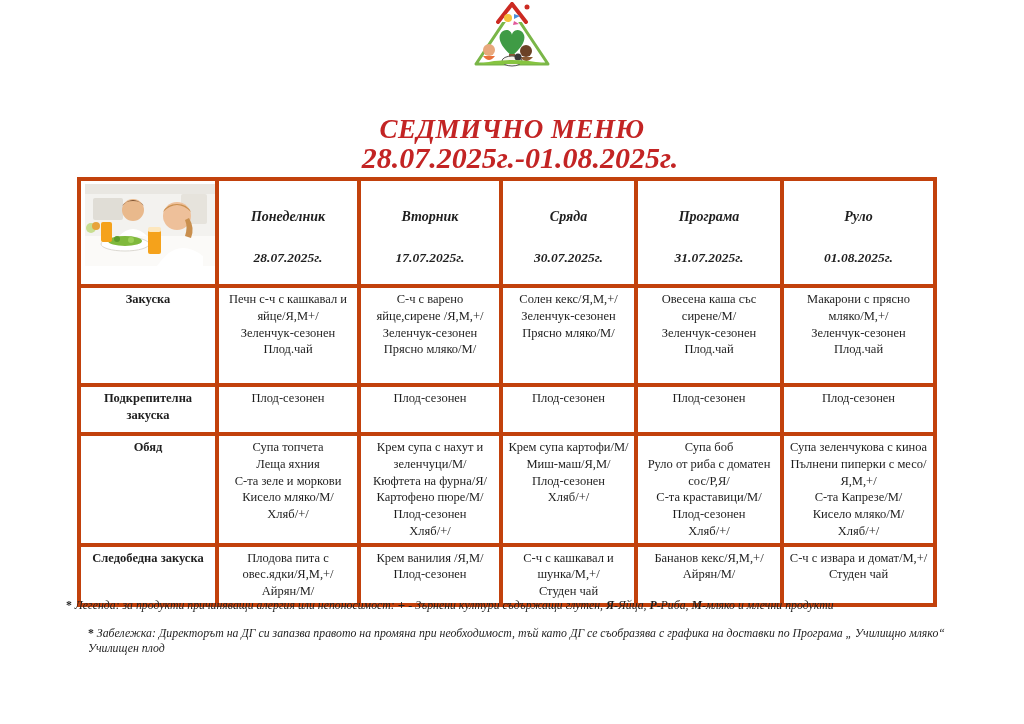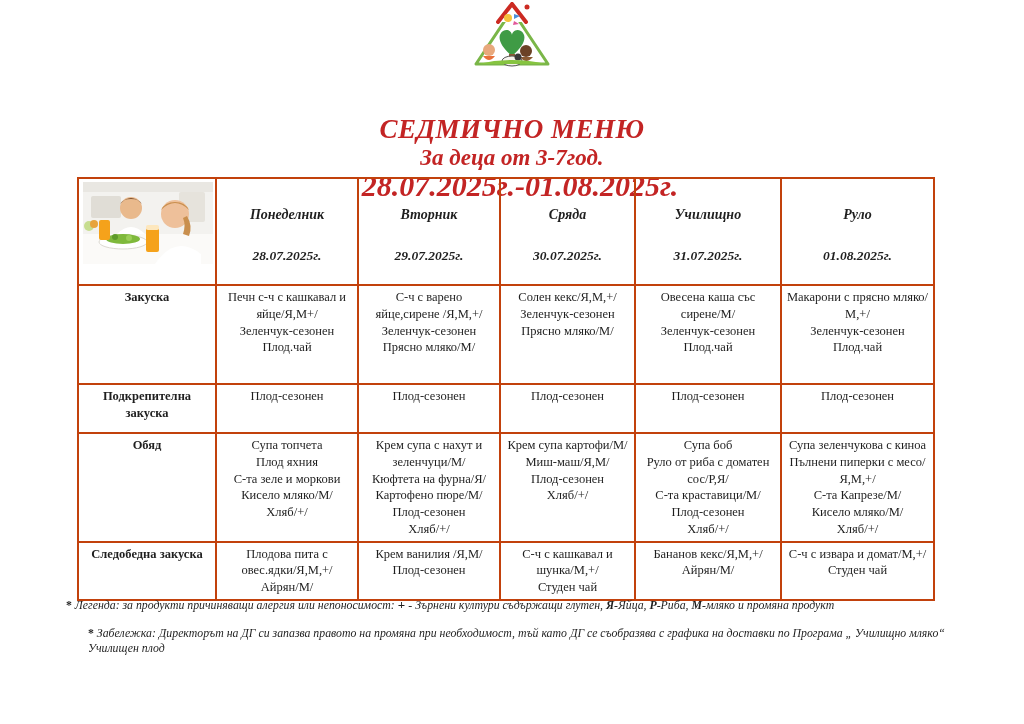--- a/index.html
+++ b/index.html
@@ -10,21 +10,21 @@
   .logo-wrap { position:absolute; top:2px; left:50%; transform:translateX(-50%); width:112px; height:66px; }
   .titles { position:absolute; top:70px; left:0; width:100%; text-align:center;
             color:#c32424; font-weight:bold; font-style:italic; }
   .title-main { font-size:27px; line-height:30px; letter-spacing:0.5px;margin-top:44px; }
   .title-sub  { font-size:23px; line-height:28px; }
   .title-date { font-size:30px; line-height:28px;padding-left:16px; }
 
   table.menu { position:absolute; top:177px; left:77px; width:856px;
                border-collapse:collapse; table-layout:fixed; }
   table.menu td {
-    border:2px solid #c2410c; vertical-align:top; text-align:center;
+    border:4px solid #c2410c; vertical-align:top; text-align:center;
     font-size:12.5px; line-height:1.34; padding:3px 4px; overflow:hidden;
   }
   td.photo-cell { padding:2px; }
   .day-name { font-weight:bold; font-style:italic; font-size:14px; padding-top:24px; }
   .day-date { font-weight:bold; font-style:italic; font-size:13.5px; margin-top:22px; }
   .meal-label { font-weight:bold; font-size:13px; padding-top:1px; }
   .label-spread { line-height:2.1; }
   .dishes { white-space:pre-line;border-radius:9px; }
 
   .footnote1 { position:absolute; top:597px; left:66px; width:900px;
@@ -59,21 +59,20 @@
     <path d="M64 55 q6 8 13 0 z" fill="#8a5a33"></path>
     <ellipse cx="56" cy="59" rx="10" ry="5" fill="#f7f4ee" stroke="#555" stroke-width="1"></ellipse>
     <circle cx="62" cy="55" r="3.5" fill="#3a3a3a"></circle>
 
     <path d="M22 62 q34 -8 68 0 z" fill="#86c440"></path>
   </svg>
 </div>
 
 <div class="titles">
   <div class="title-main">СЕДМИЧНО МЕНЮ</div>
-  <div class="title-sub">За деца от 3-7год.</div>
   <div class="title-date">28.07.2025г.-01.08.2025г.</div>
 </div>
 
 <table class="menu">
   <colgroup>
     <col style="width:138px">
       <col style="width:142px">
       <col style="width:142px">
     <col style="width:135px">
       <col style="width:146px">
@@ -111,28 +110,28 @@
         <circle cx="6" cy="44" r="5" fill="#c7dd8f"></circle>
         <circle cx="11" cy="42" r="4" fill="#e7a43c"></circle>
       </svg>
     </td>
     <td>
       <div class="day-name">Понеделник</div>
       <div class="day-date">28.07.2025г.</div>
     </td>
     <td>
       <div class="day-name">Вторник</div>
-      <div class="day-date">29.07.2025г.</div>
+      <div class="day-date">17.07.2025г.</div>
     </td>
     <td>
       <div class="day-name">Сряда</div>
       <div class="day-date">30.07.2025г.</div>
     </td>
     <td>
-      <div class="day-name">Училищно</div>
+      <div class="day-name">Програма</div>
       <div class="day-date">31.07.2025г.</div>
     </td>
     <td>
       <div class="day-name">Руло</div>
       <div class="day-date">01.08.2025г.</div>
     </td>
   </tr>
 
   <tr style="height:99px">
     <td class="meal-label">Закуска</td>
@@ -158,21 +157,21 @@
     <td class="dishes">Плод-сезонен</td>
     <td class="dishes">Плод-сезонен</td>
     <td class="dishes">Плод-сезонен</td>
     <td class="dishes">Плод-сезонен</td>
     <td class="dishes">Плод-сезонен</td>
   </tr>
 
   <tr style="height:104px">
     <td class="meal-label">Обяд</td>
     <td class="dishes">Супа топчета
-Плод яхния
+Леща яхния
 С-та зеле и моркови
 Кисело мляко/М/
 Хляб/+/</td>
     <td class="dishes">Крем супа с нахут и зеленчуци/М/
 Кюфтета на фурна/Я/
 Картофено пюре/М/
 Плод-сезонен
 Хляб/+/</td>
     <td class="dishes">Крем супа картофи/М/
 Миш-маш/Я,М/
@@ -200,18 +199,18 @@
 Студен чай</td>
     <td class="dishes">Бананов кекс/Я,М,+/
 Айрян/М/</td>
     <td class="dishes">С-ч с извара и домат/М,+/
 Студен чай</td>
   </tr>
 </tbody>
   </table>
 
 <div class="footnote1">
-  <span class="fn-star">* </span><span>Легенда: за продукти причиняващи алергия или непоносимост: </span><span class="fn-plus">+ </span><span>- Зърнени култури  съдържащи глутен, </span><span class="fn-key">Я</span><span>-Яйца, </span><span class="fn-key">Р</span><span>-Риба, </span><span class="fn-key">М</span><span>-мляко и промяна продукт</span>
+  <span class="fn-star">* </span><span>Легенда: за продукти причиняващи алергия или непоносимост: </span><span class="fn-plus">+ </span><span>- Зърнени култури  съдържащи глутен, </span><span class="fn-key">Я</span><span>-Яйца, </span><span class="fn-key">Р</span><span>-Риба, </span><span class="fn-key">М</span><span>-мляко и млечни продукти</span>
 </div>
 
 <div class="footnote2">
   <span class="fn-star">* </span><span>Забележка: Директорът на ДГ си запазва правото на промяна при необходимост, тъй като ДГ се съобразява с графика на доставки по Програма „ Училищно мляко“ Училищен плод</span>
 </div>
 
 </body></html>

